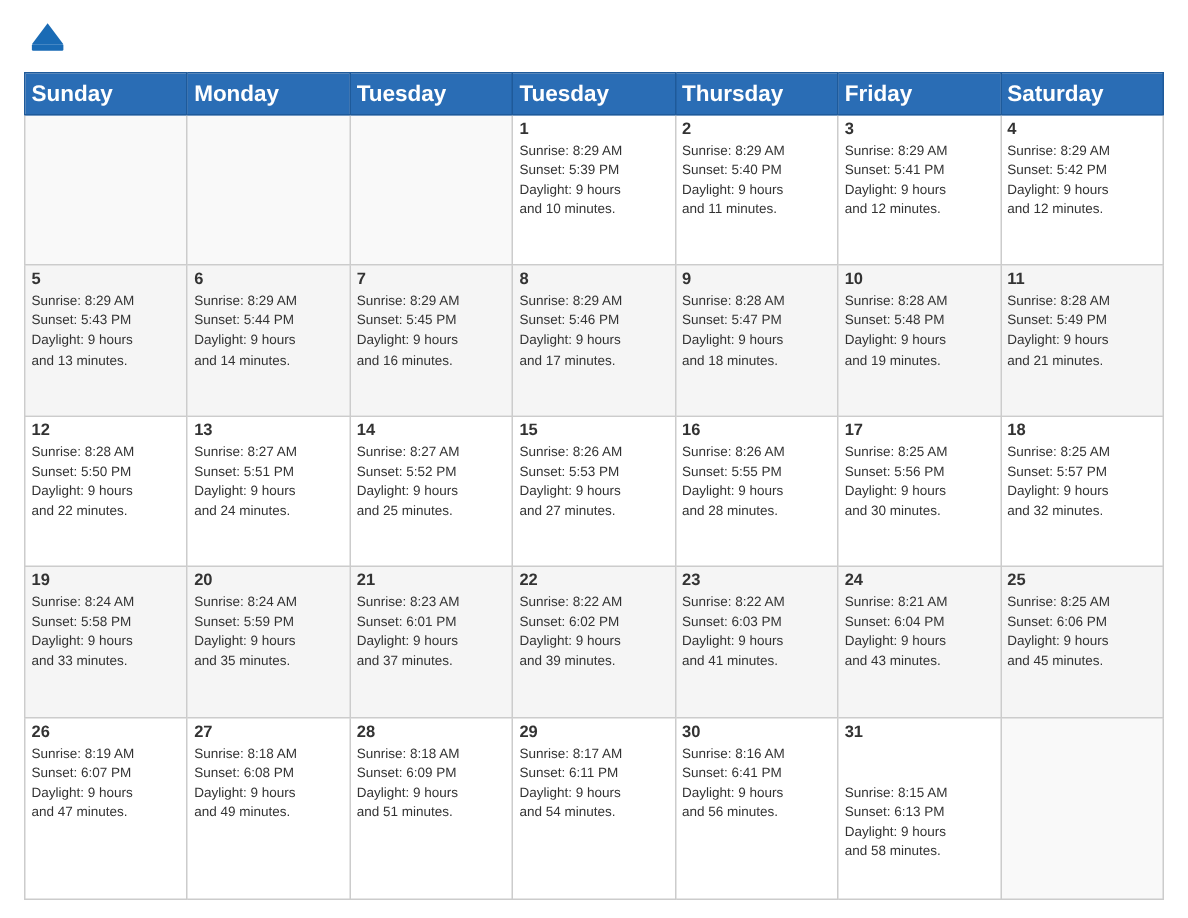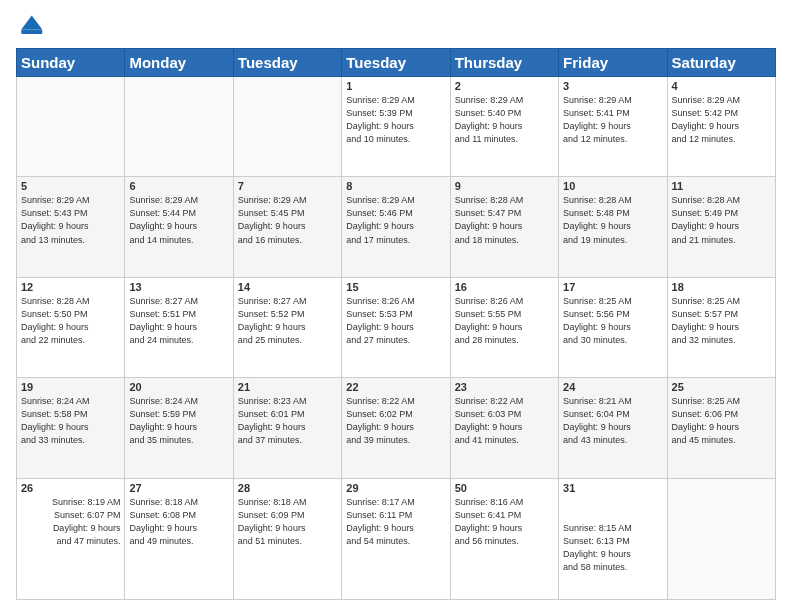--- a/index.html
+++ b/index.html
@@ -312,21 +312,21 @@
             <span class="day-num">25</span>
             <div class="day-info" style="white-space: pre-line;">Sunrise: 8:25 AM
 Sunset: 6:06 PM
 Daylight: 9 hours
 and 45 minutes.</div>
           </td>
         </tr>
         <tr>
           <td>
             <span class="day-num">26</span>
-            <div class="day-info" style="white-space: pre-line; text-align: right;">Sunrise: 8:19 AM
+            <div class="day-info" style="white-space: pre-line;">Sunrise: 8:19 AM
 Sunset: 6:07 PM
 Daylight: 9 hours
 and 47 minutes.</div>
           </td>
           <td>
             <span class="day-num">27</span>
             <div class="day-info" style="white-space: pre-line;">Sunrise: 8:18 AM
 Sunset: 6:08 PM
 Daylight: 9 hours
 and 49 minutes.</div>
@@ -339,21 +339,21 @@
 and 51 minutes.</div>
           </td>
           <td>
             <span class="day-num">29</span>
             <div class="day-info" style="white-space: pre-line;">Sunrise: 8:17 AM
 Sunset: 6:11 PM
 Daylight: 9 hours
 and 54 minutes.</div>
           </td>
           <td>
-            <span class="day-num">50</span>
+            <span class="day-num">30</span>
             <div class="day-info" style="white-space: pre-line;">Sunrise: 8:16 AM
 Sunset: 6:41 PM
 Daylight: 9 hours
 and 56 minutes.</div>
           </td>
           <td>
             <span class="day-num">31</span>
             <div class="day-info" style="white-space: pre-line; margin-top: 28px;">Sunrise: 8:15 AM
 Sunset: 6:13 PM
 Daylight: 9 hours

